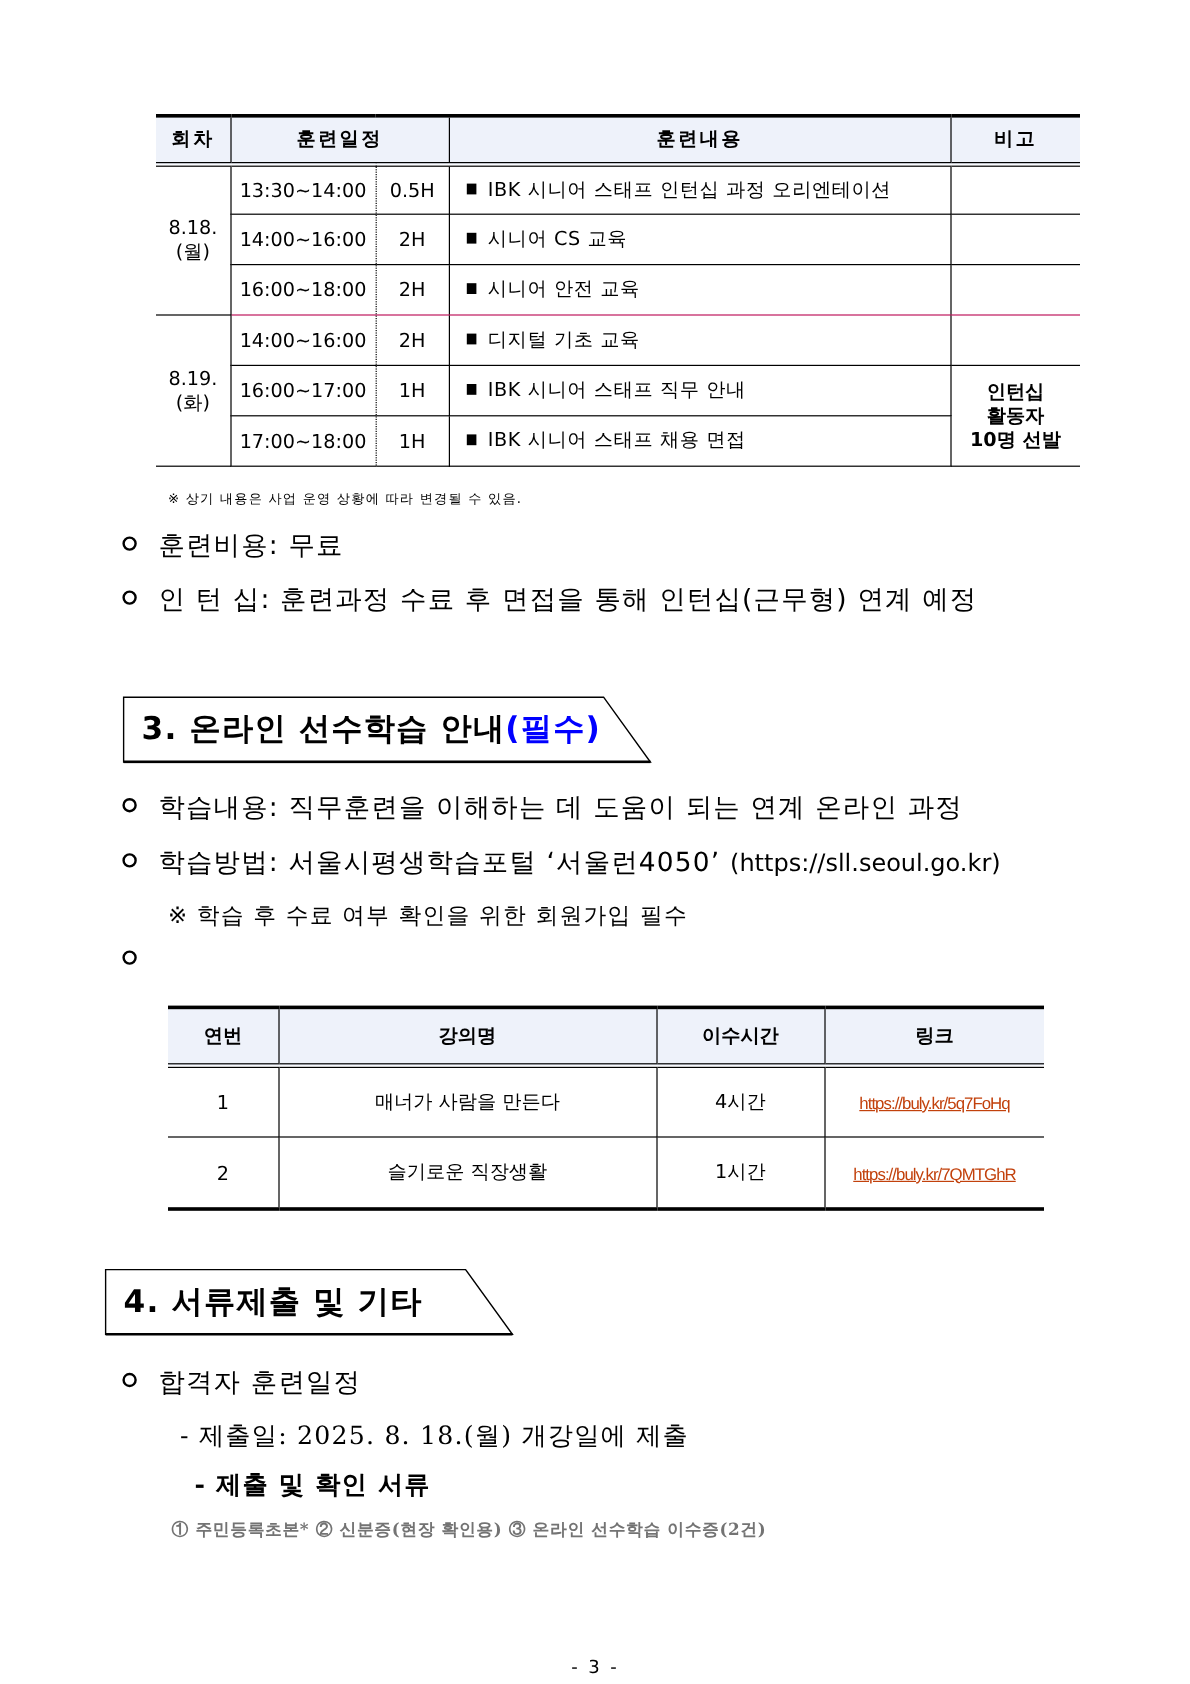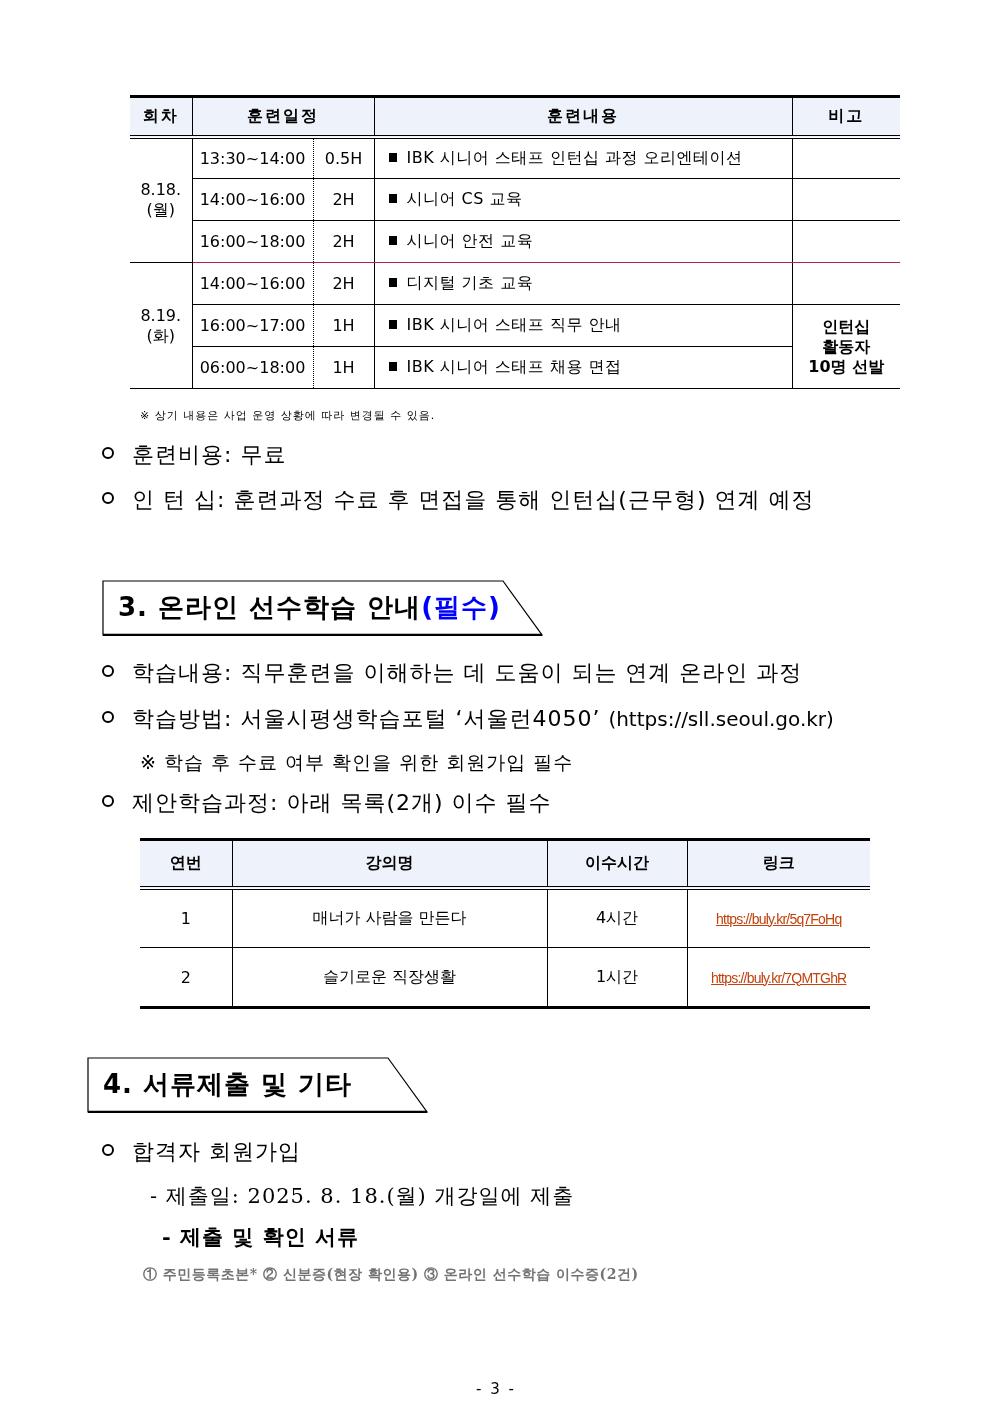--- a/index.html
+++ b/index.html
@@ -106,21 +106,21 @@
       <td class="time">16:00~17:00</td>
       <td class="dur">1H</td>
       <td class="content"><span class="bullet-sq"></span><span>IBK 시니어 스태프 직무 안내</span></td>
       <td rowspan="2" class="last">
         <div>인턴십</div>
         <div>활동자</div>
         <div>10명 선발</div>
       </td>
     </tr>
     <tr>
-      <td class="time">06:00~18:00</td>
+      <td class="time">17:00~18:00</td>
       <td class="dur">1H</td>
       <td class="content"><span class="bullet-sq"></span><span>IBK 시니어 스태프 채용 면접</span></td>
     </tr>
   </tbody>
 </table>
 
 <div class="note1">※ 상기 내용은 사업 운영 상황에 따라 변경될 수 있음.</div>
 
 <div class="item" style="left:102px; top:440px;">
   <span class="o"></span><span>훈련비용: 무료</span>
@@ -139,21 +139,21 @@
 
 <div class="item" style="left:102px; top:658px;">
   <span class="o"></span><span>학습내용: 직무훈련을 이해하는 데 도움이 되는 연계 온라인 과정</span>
 </div>
 <div class="item" style="left:102px; top:704px;">
   <span class="o"></span><span>학습방법: 서울시평생학습포털 ‘서울런4050’</span>
   <span style="font-size:20px; letter-spacing:0;">(https://sll.seoul.go.kr)</span>
 </div>
 <div class="subnote" style="left:140px; top:750px;">※ 학습 후 수료 여부 확인을 위한 회원가입 필수</div>
 <div class="item" style="left:102px; top:788px;">
-  <span class="o"></span><span>제안학습과정: 아래 목록(2개) 이수 필수</span>
+  <span class="o"></span>
 </div>
 
 <table class="course">
   <colgroup>
     <col style="width:92px">
       <col style="width:315px">
       <col style="width:140px">
       <col style="width:183px">
   </colgroup>
   <thead>
@@ -182,19 +182,19 @@
 
 <div class="banner" style="left:87px; top:1057px; width:342px;">
   <svg width="342" height="56">
     <polygon points="1,1 301,1 340,55 1,55" fill="#ffffff" stroke="#000" stroke-width="1.2"></polygon>
     <line x1="1" y1="55" x2="340" y2="55" stroke="#000" stroke-width="2.5"></line>
   </svg>
   <div class="title">4. 서류제출 및 기타</div>
 </div>
 
 <div class="item" style="left:102px; top:1137px;">
-  <span class="o"></span><span>합격자 회원가입</span>
+  <span class="o"></span><span>합격자 훈련일정</span>
 </div>
 <div class="dash" style="left:118px; top:1182px;">- 제출일: 2025. 8. 18.(월) 개강일에 제출</div>
 <div class="dash" style="left:130px; top:1223px; font-weight:bold;">- 제출 및 확인 서류</div>
 <div class="blue-line" style="left:143px; top:1266px;">① 주민등록초본* ② 신분증(현장 확인용) ③ 온라인 선수학습 이수증(2건)</div>
 
 <div class="page-num">- 3 -</div>
 
 </body></html>

